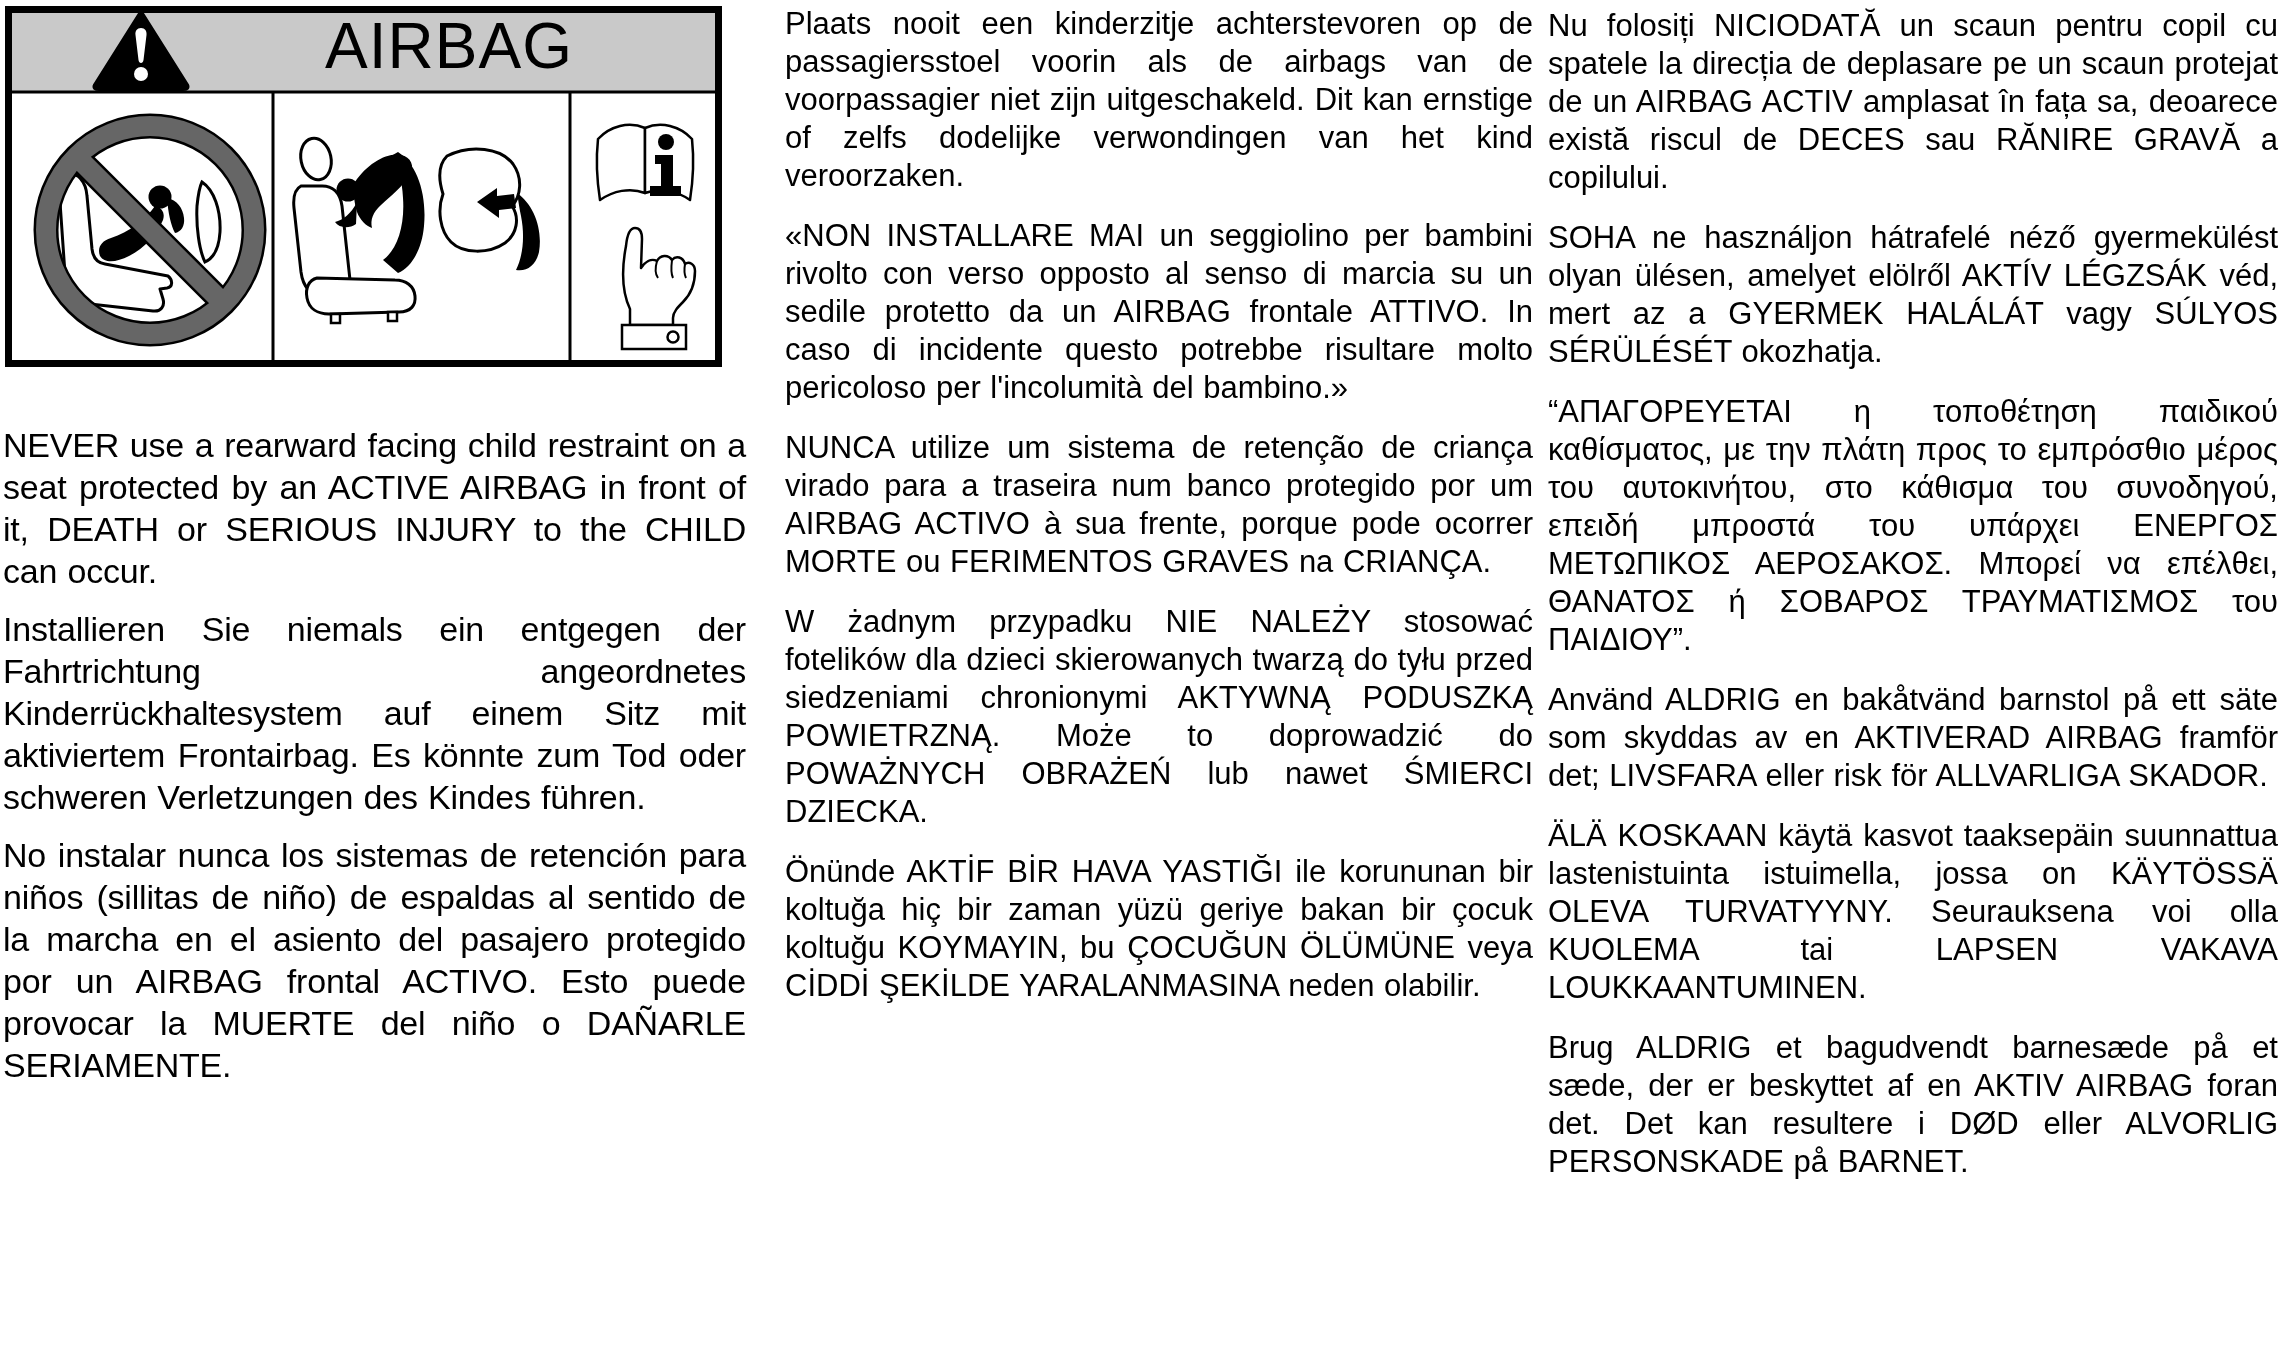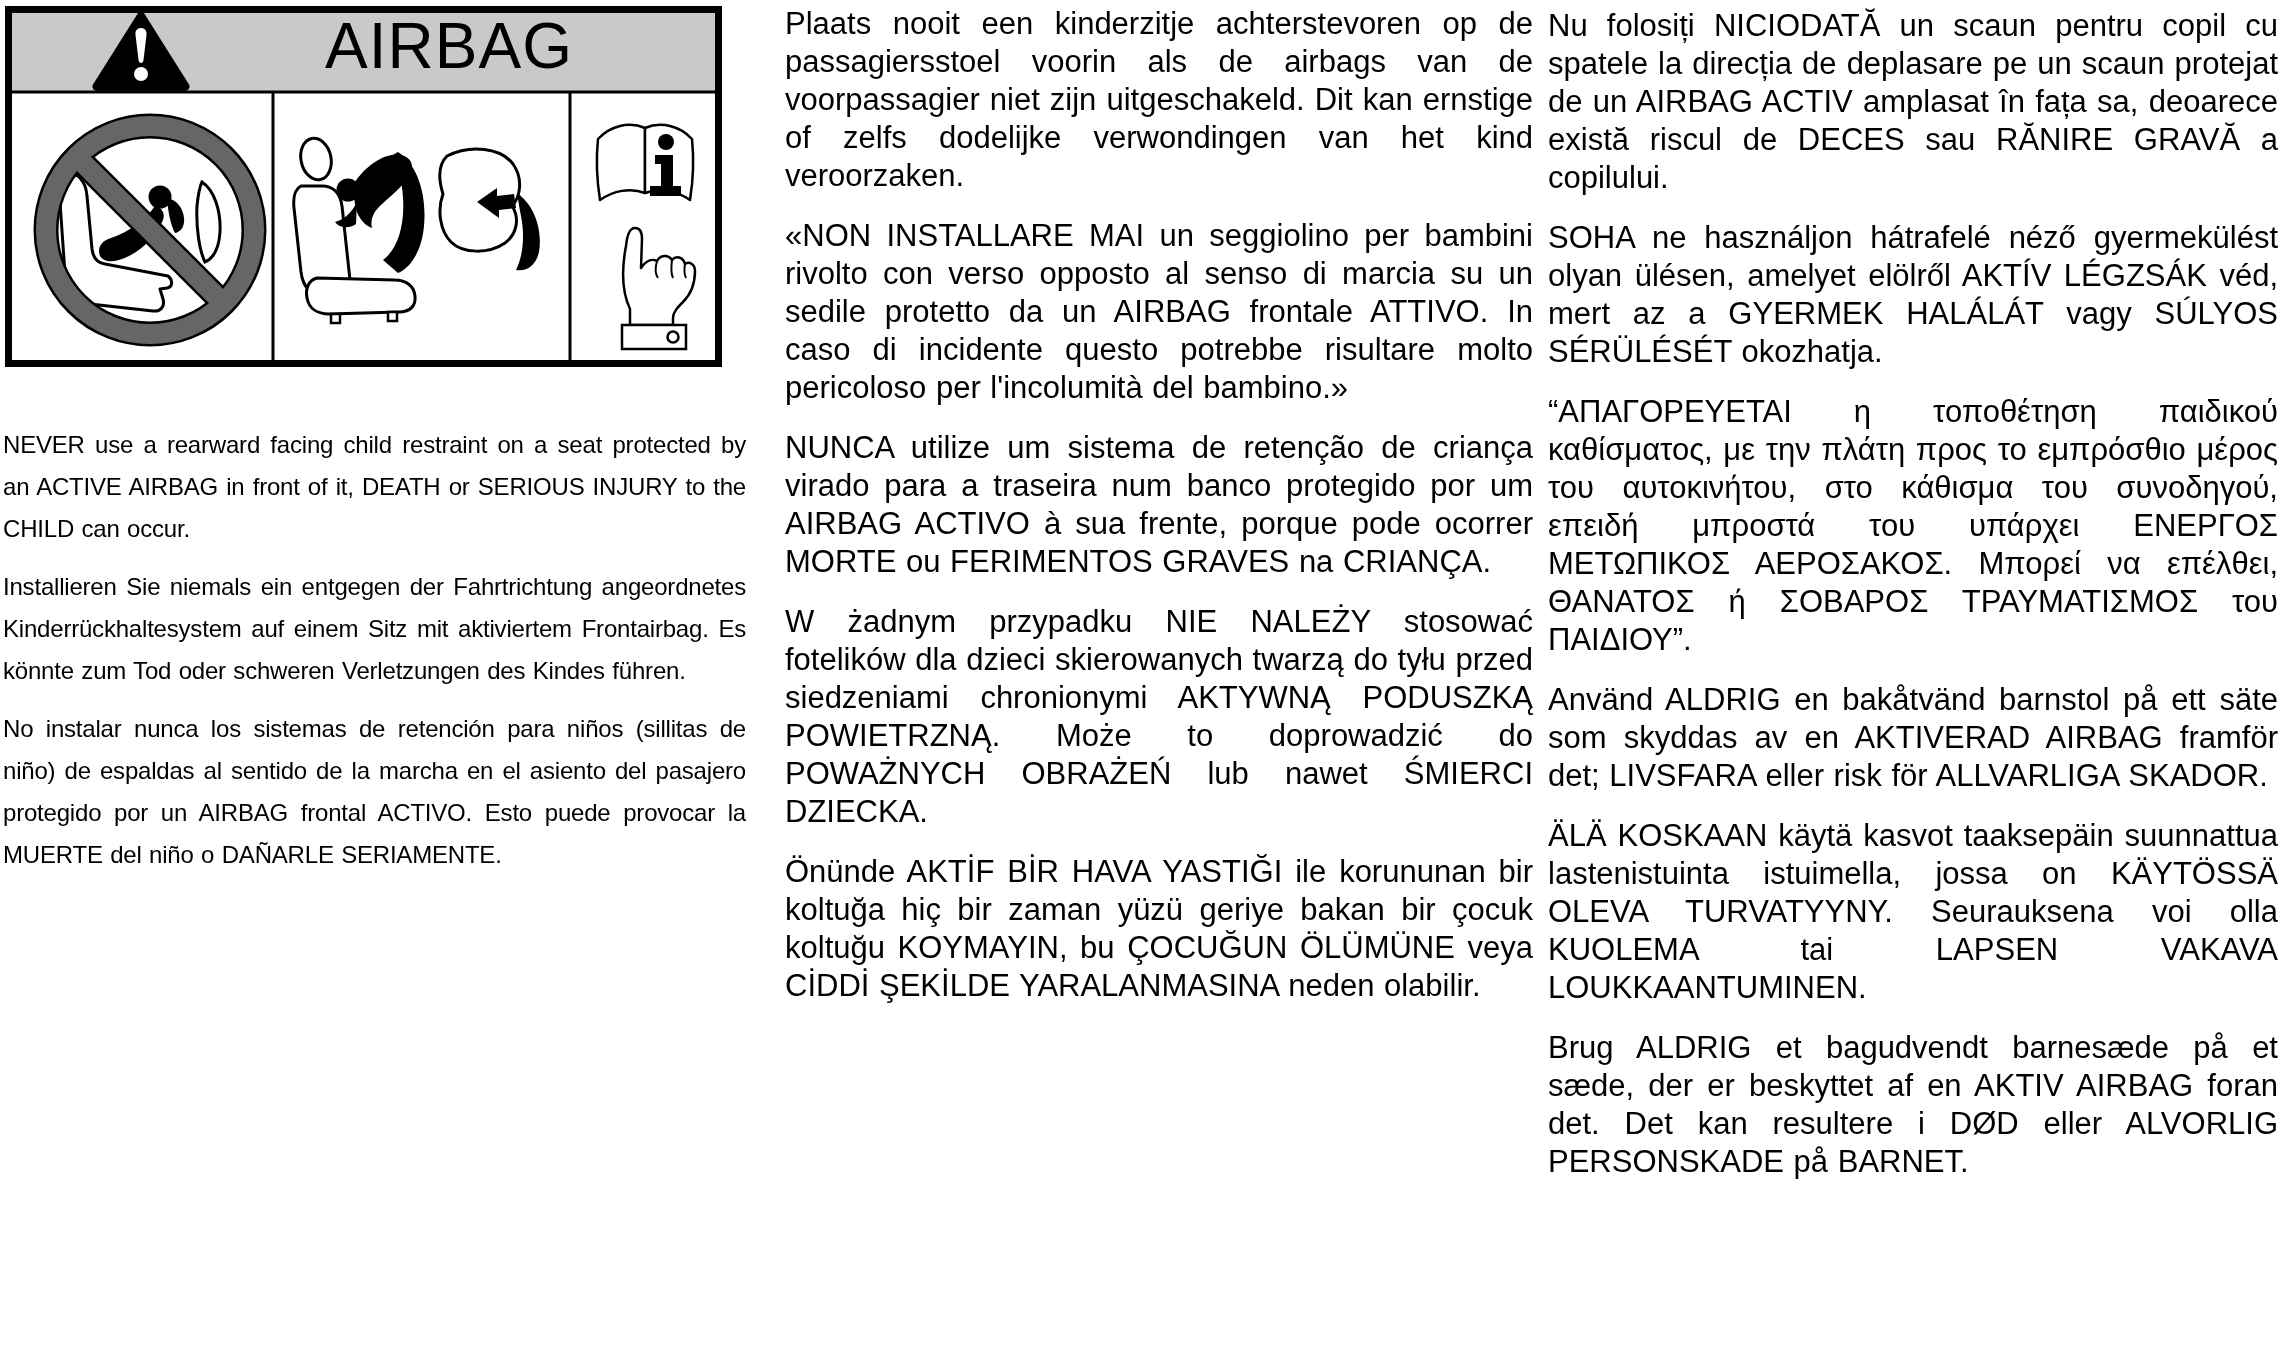--- a/index.html
+++ b/index.html
@@ -13,21 +13,21 @@
   #col-left{left:3px;top:424px;width:743px;}
   #col-mid{left:785px;top:5px;width:748px;}
   #col-right{left:1548px;top:7px;width:730px;}
   .para{
     margin:0 0 22px 0;
     font-size:31px;line-height:38px;
     text-align:justify;text-align-last:left;
     word-spacing:1px;
   }
   #col-left .para{
-    font-size:24px;line-height:42px;margin-bottom:16px;
+    font-size:34px;line-height:42px;margin-bottom:16px;
     letter-spacing:-0.2px;
   }
   #label-graphic{position:absolute;left:5px;top:6px;width:717px;height:361px;}
 </style>
 </head>
 <body>
 
 <svg id="label-graphic" viewBox="0 0 717 361" xmlns="http://www.w3.org/2000/svg">
 
   <rect x="3.5" y="3.5" width="710" height="354" fill="#ffffff" stroke="#000000" stroke-width="7"></rect>

